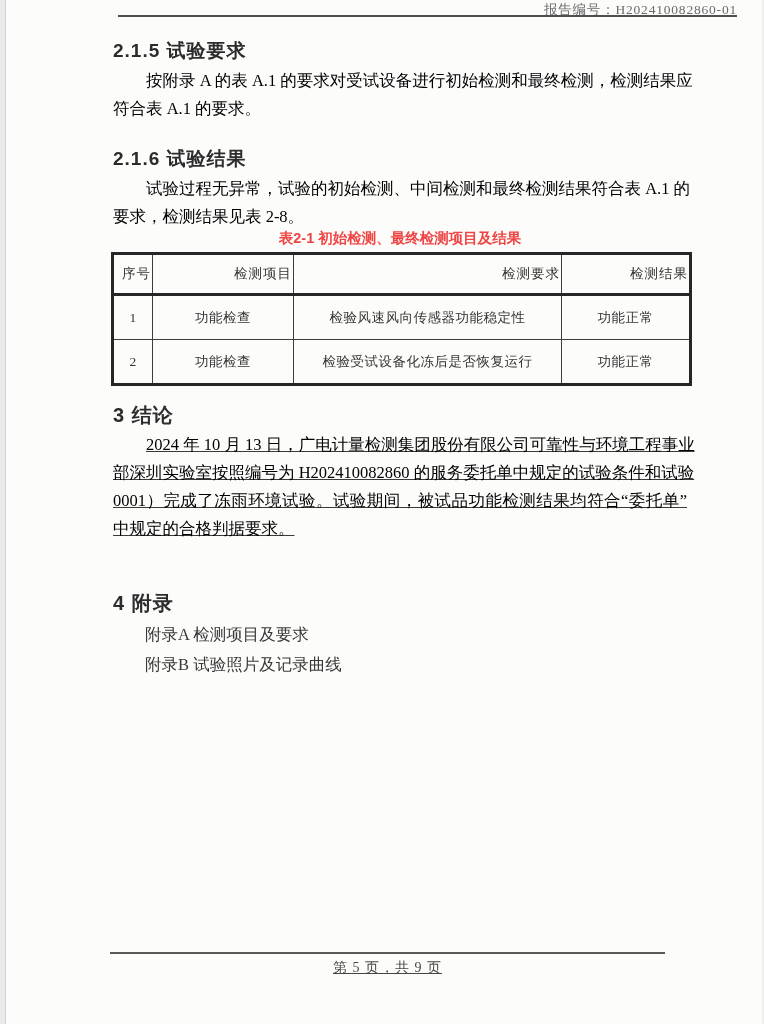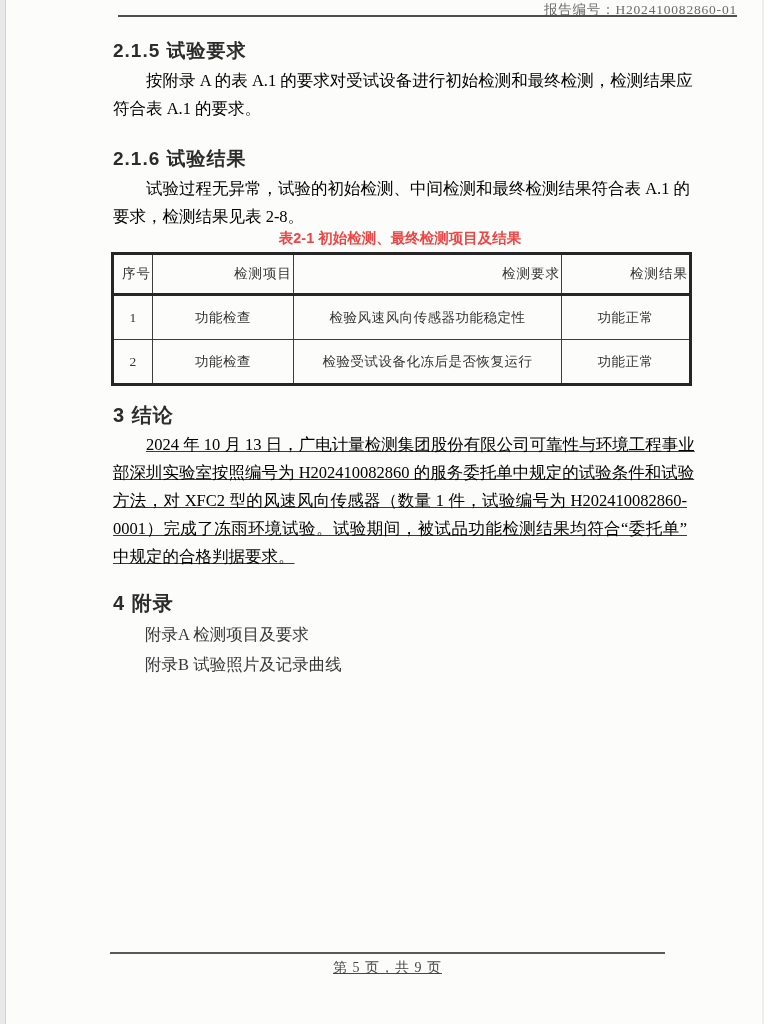--- a/index.html
+++ b/index.html
@@ -129,21 +129,20 @@
         <td>检验受试设备化冻后是否恢复运行</td>
         <td>功能正常</td>
       </tr>
     </tbody>
   </table>
 
   <div class="h2 s3">3 结论</div>
   <div class="para p3">
     <div class="bline indent">2024 年 10 月 13 日，广电计量检测集团股份有限公司可靠性与环境工程事业</div>
     <div class="bline">部深圳实验室按照编号为 H202410082860 的服务委托单中规定的试验条件和试验</div>
-    <div class="bline">方法，对 XFC2 型的风速风向传感器（数量 1 件，试验编号为 H202410082860-</div>
     <div class="bline">0001）完成了冻雨环境试验。试验期间，被试品功能检测结果均符合“委托单”</div>
     <div class="bline last">中规定的合格判据要求。</div>
   </div>
 
   <div class="h2 s4">4 附录</div>
   <div class="appendix-item a">附录A 检测项目及要求</div>
   <div class="appendix-item b">附录B 试验照片及记录曲线</div>
 
   <div class="footer-rule"></div>
   <div class="page-number">第 5 页，共 9 页</div>

